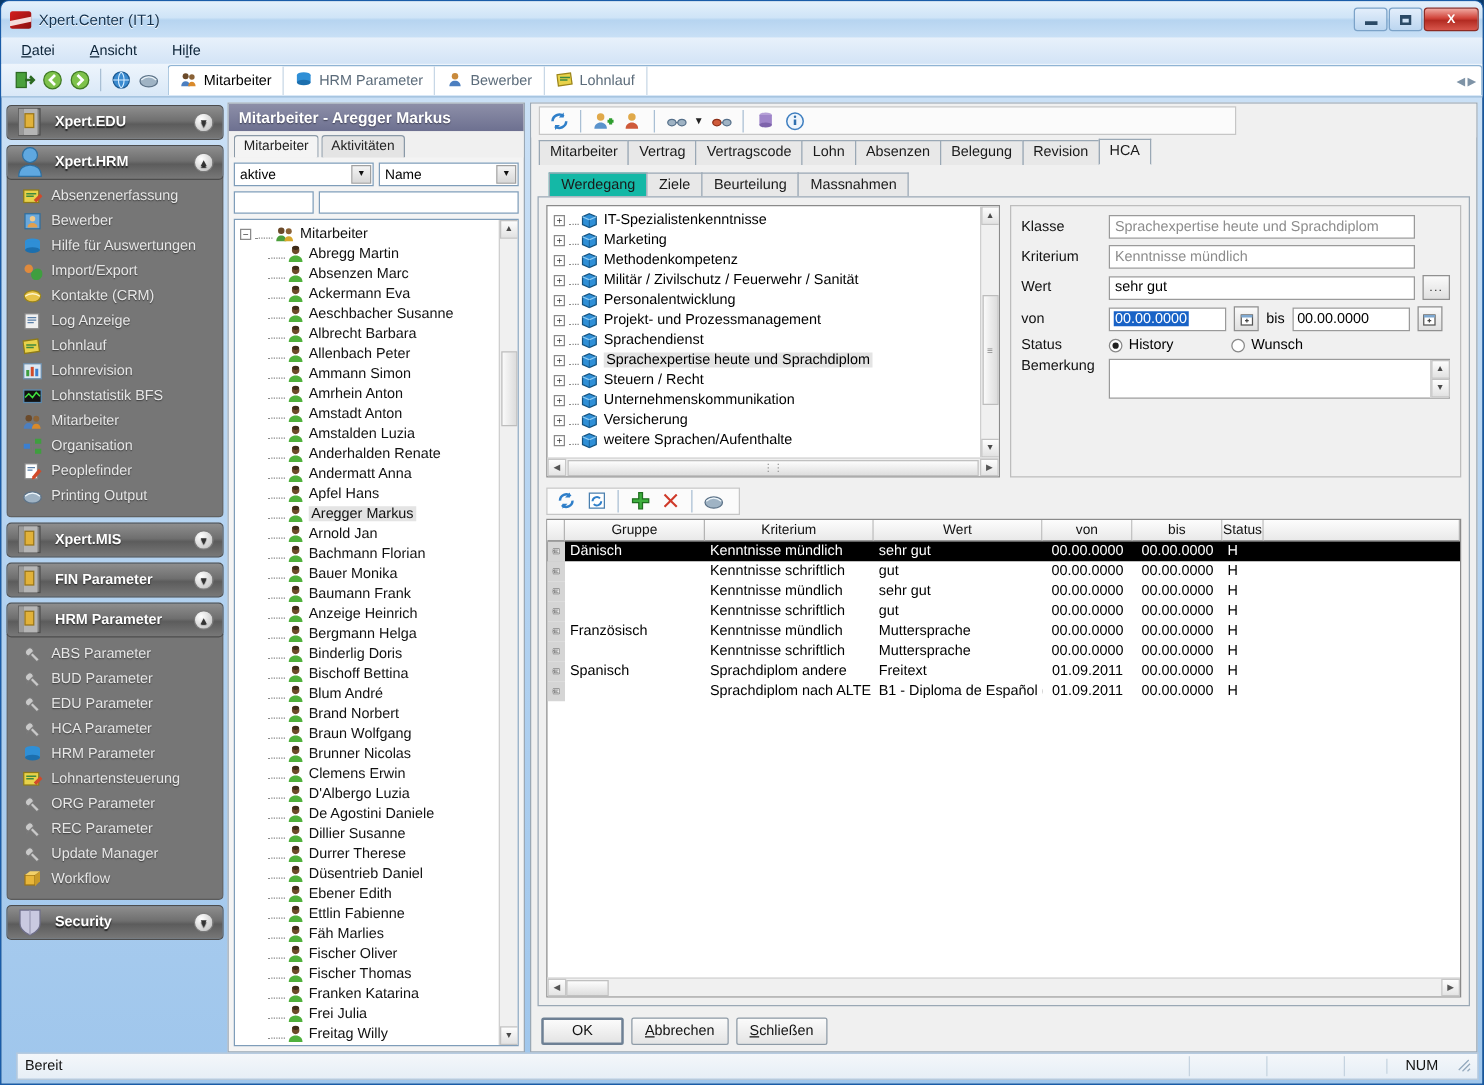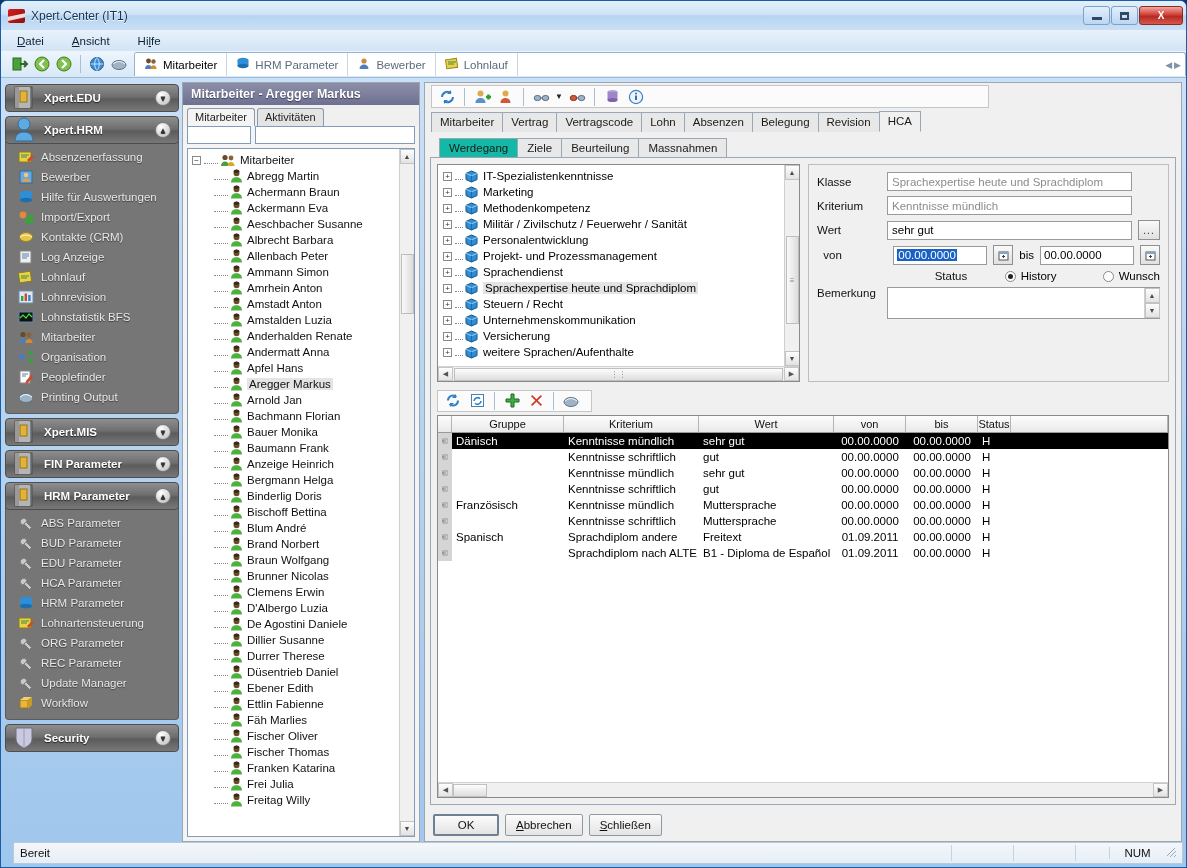--- a/index.html
+++ b/index.html
@@ -214,21 +214,21 @@
   .ct-main { flex: 1; display: flex; overflow: hidden; }
   .ct-list { flex: 1; padding: 3px 0 0 5px; overflow: hidden; }
   .ctrow { display: flex; align-items: center; height: 16px; font-size: 11.5px; white-space: nowrap;}
   .cube { width: 13px; height: 13px; flex:none; margin-right: 5px;}
   .hscroll { height: 15px; flex:none; background: #f0f0f0; border-top: 1px solid #d2d2d2; display:flex;align-items:center;}
   .hs-arrow { width: 15px; height: 14px; display:flex;align-items:center;justify-content:center;font-size:7px;color:#555;
      background:linear-gradient(180deg,#fdfdfd,#e4e4e4); border:1px solid #c6c6c6;}
   .hs-thumb { height: 13px; background: linear-gradient(180deg,#fdfdfd,#dedede); border:1px solid #c0c0c0; display:flex;align-items:center;justify-content:center;color:#8a8a8a;font-size:8px;}
   
   .formbox { flex: 1; border: 1px solid #bdbdbd; background: #f0f0f0; padding: 7px 8px; display:flex;flex-direction:column;gap:5px; min-width:0;}
-  .frow { display: flex; align-items: center; gap: 6px; justify-content: flex-end; }
+  .frow { display: flex; align-items: center; gap: 6px; }
   .flabel { width: 64px; flex: none; font-size: 11.5px; color: #111; }
   .finput {
     height: 19px; border: 1px solid #9a9a9a; background: #fff;
     display: flex; align-items: center; padding-left: 4px; font-size: 11.5px;
     flex: 1; min-width: 0;
   }
   .finput.ro { color: #8c8c8c; }
   .dots-btn {
     width: 22px; height: 20px; flex:none;
     border: 1px solid #909090; background: linear-gradient(180deg,#fafafa,#e0e0e0);
@@ -655,20 +655,30 @@
         </div>
       </div>
     </div>
 
     <div class="midpanel">
       <div class="panel-title">Mitarbeiter - Aregger Markus</div>
       <div class="subtabs">
         <div class="stab active">Mitarbeiter</div>
         <div class="stab">Aktivitäten</div>
       </div>
+      <div class="filterrow">
+        <div class="sel">
+          <span>aktive</span>
+          <span class="arrow">▼</span>
+        </div>
+        <div class="sel">
+          <span>Name</span>
+          <span class="arrow">▼</span>
+        </div>
+      </div>
       <div class="txtrow">
         <div class="tinput a"></div>
         <div class="tinput b"></div>
       </div>
       <div class="treebox">
         <div class="treescroll">
           <div class="trow">
             <span class="expander">−</span>
             <span class="dotline"></span>
             <span class="root-ic">
@@ -693,21 +703,21 @@
                 <span class="">Abregg Martin</span>
               </div>
               <div class="trow">
                 <span class="ind"></span>
                 <span class="dotline"></span>
                 <span class="person-ic"><svg width="13" height="14" viewBox="0 0 13 14">
                     <ellipse cx="6.5" cy="4" rx="3" ry="3.3" fill="#6b4a2a"></ellipse>
                     <path d="M1 13.5c0-3.4 2.4-5.2 5.5-5.2s5.5 1.8 5.5 5.2z" fill="#4fb03c"></path>
                     <path d="M3.8 1.6q2.7-2 5.4 0 .6 2.4-2.7 2.4T3.8 1.6z" fill="#3d2a16"></path>
                   </svg></span>
-                <span class="">Achermann Braun</span>
+                <span class="">Absenzen Marc</span>
               </div>
               <div class="trow">
                 <span class="ind"></span>
                 <span class="dotline"></span>
                 <span class="person-ic"><svg width="13" height="14" viewBox="0 0 13 14">
                     <ellipse cx="6.5" cy="4" rx="3" ry="3.3" fill="#6b4a2a"></ellipse>
                     <path d="M1 13.5c0-3.4 2.4-5.2 5.5-5.2s5.5 1.8 5.5 5.2z" fill="#4fb03c"></path>
                     <path d="M3.8 1.6q2.7-2 5.4 0 .6 2.4-2.7 2.4T3.8 1.6z" fill="#3d2a16"></path>
                   </svg></span>
                 <span class="">Ackermann Eva</span>

